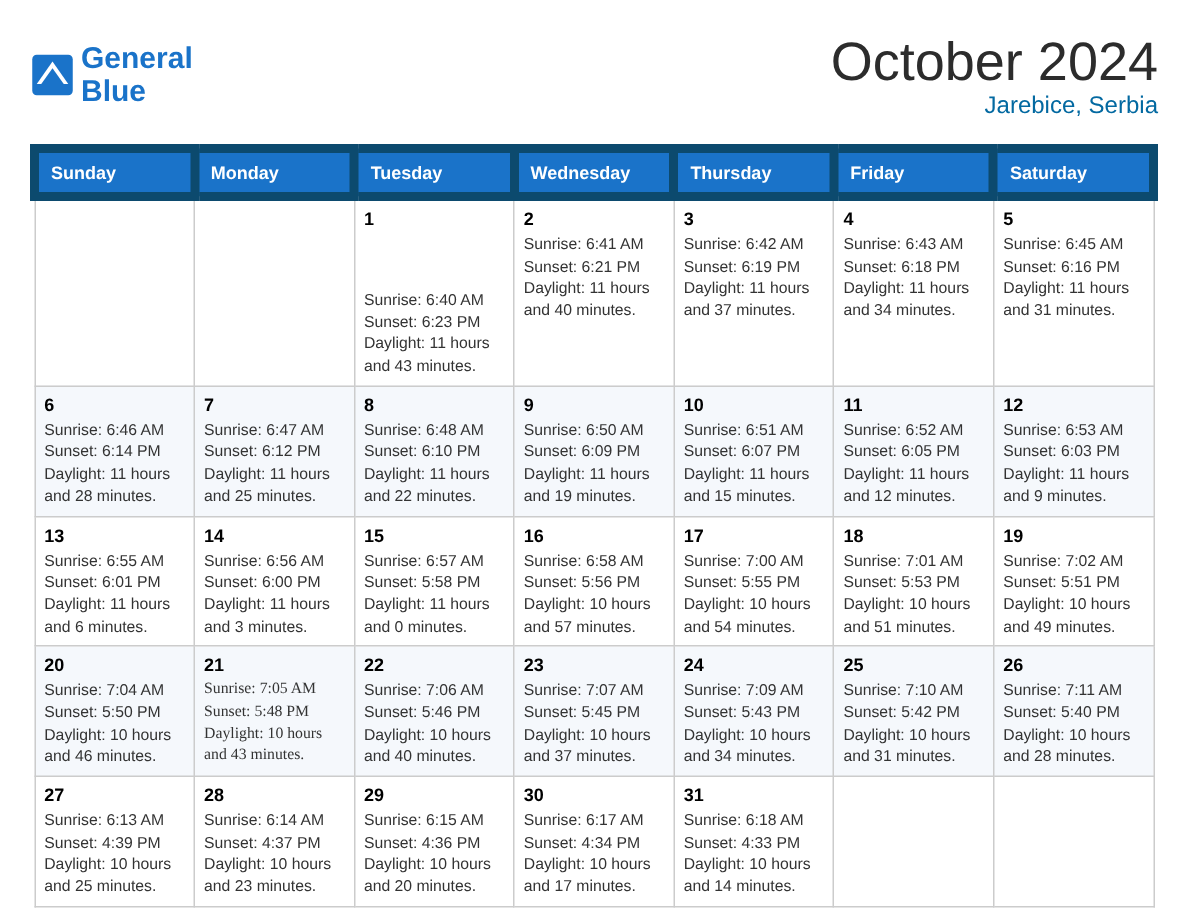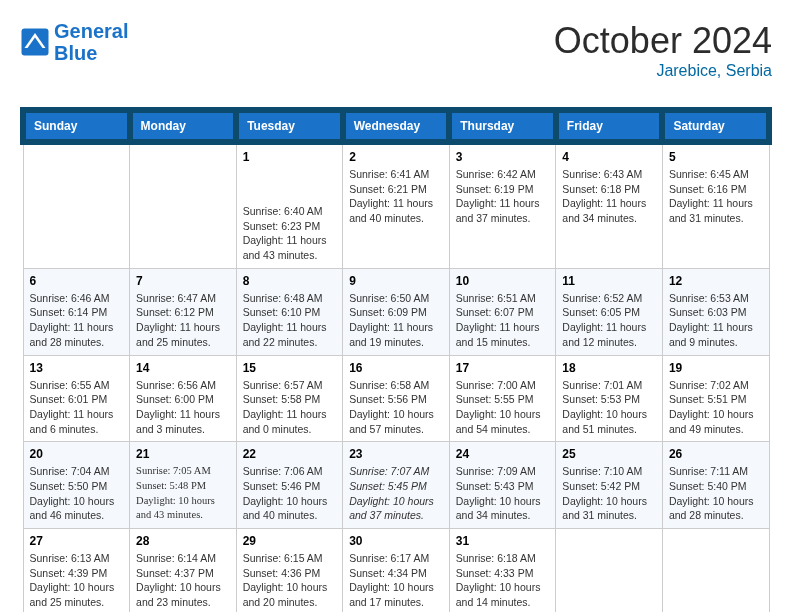--- a/index.html
+++ b/index.html
@@ -6,22 +6,22 @@
     body {
       font-family: Arial, sans-serif;
       background: #fff;
       width: 792px;
       min-height: 612px;
       padding: 20px;
     }
     .header {
       display: flex;
       justify-content: space-between;
-      align-items: flex-start;
-      margin-bottom: 27px;
+      align-items: center;
+      margin-bottom: 16px;
     }
     .logo {
       display: flex;
       align-items: center;
     }
     .logo-text {
       font-size: 20px;
       font-weight: bold;
       color: #2c2c2c;
       line-height: 1.1;
@@ -259,21 +259,21 @@
 Daylight: 10 hours and 43 minutes.</div>
         </td>
         <td>
           <span class="day-number">22</span>
           <div class="day-info" style="white-space: pre-line;">Sunrise: 7:06 AM
 Sunset: 5:46 PM
 Daylight: 10 hours and 40 minutes.</div>
         </td>
         <td>
           <span class="day-number">23</span>
-          <div class="day-info" style="white-space: pre-line; font-style: italic;">Sunrise: 7:07 AM
+          <div class="day-info" style="white-space: pre-line;">Sunrise: 7:07 AM
 Sunset: 5:45 PM
 Daylight: 10 hours and 37 minutes.</div>
         </td>
         <td>
           <span class="day-number">24</span>
           <div class="day-info" style="white-space: pre-line;">Sunrise: 7:09 AM
 Sunset: 5:43 PM
 Daylight: 10 hours and 34 minutes.</div>
         </td>
         <td>

